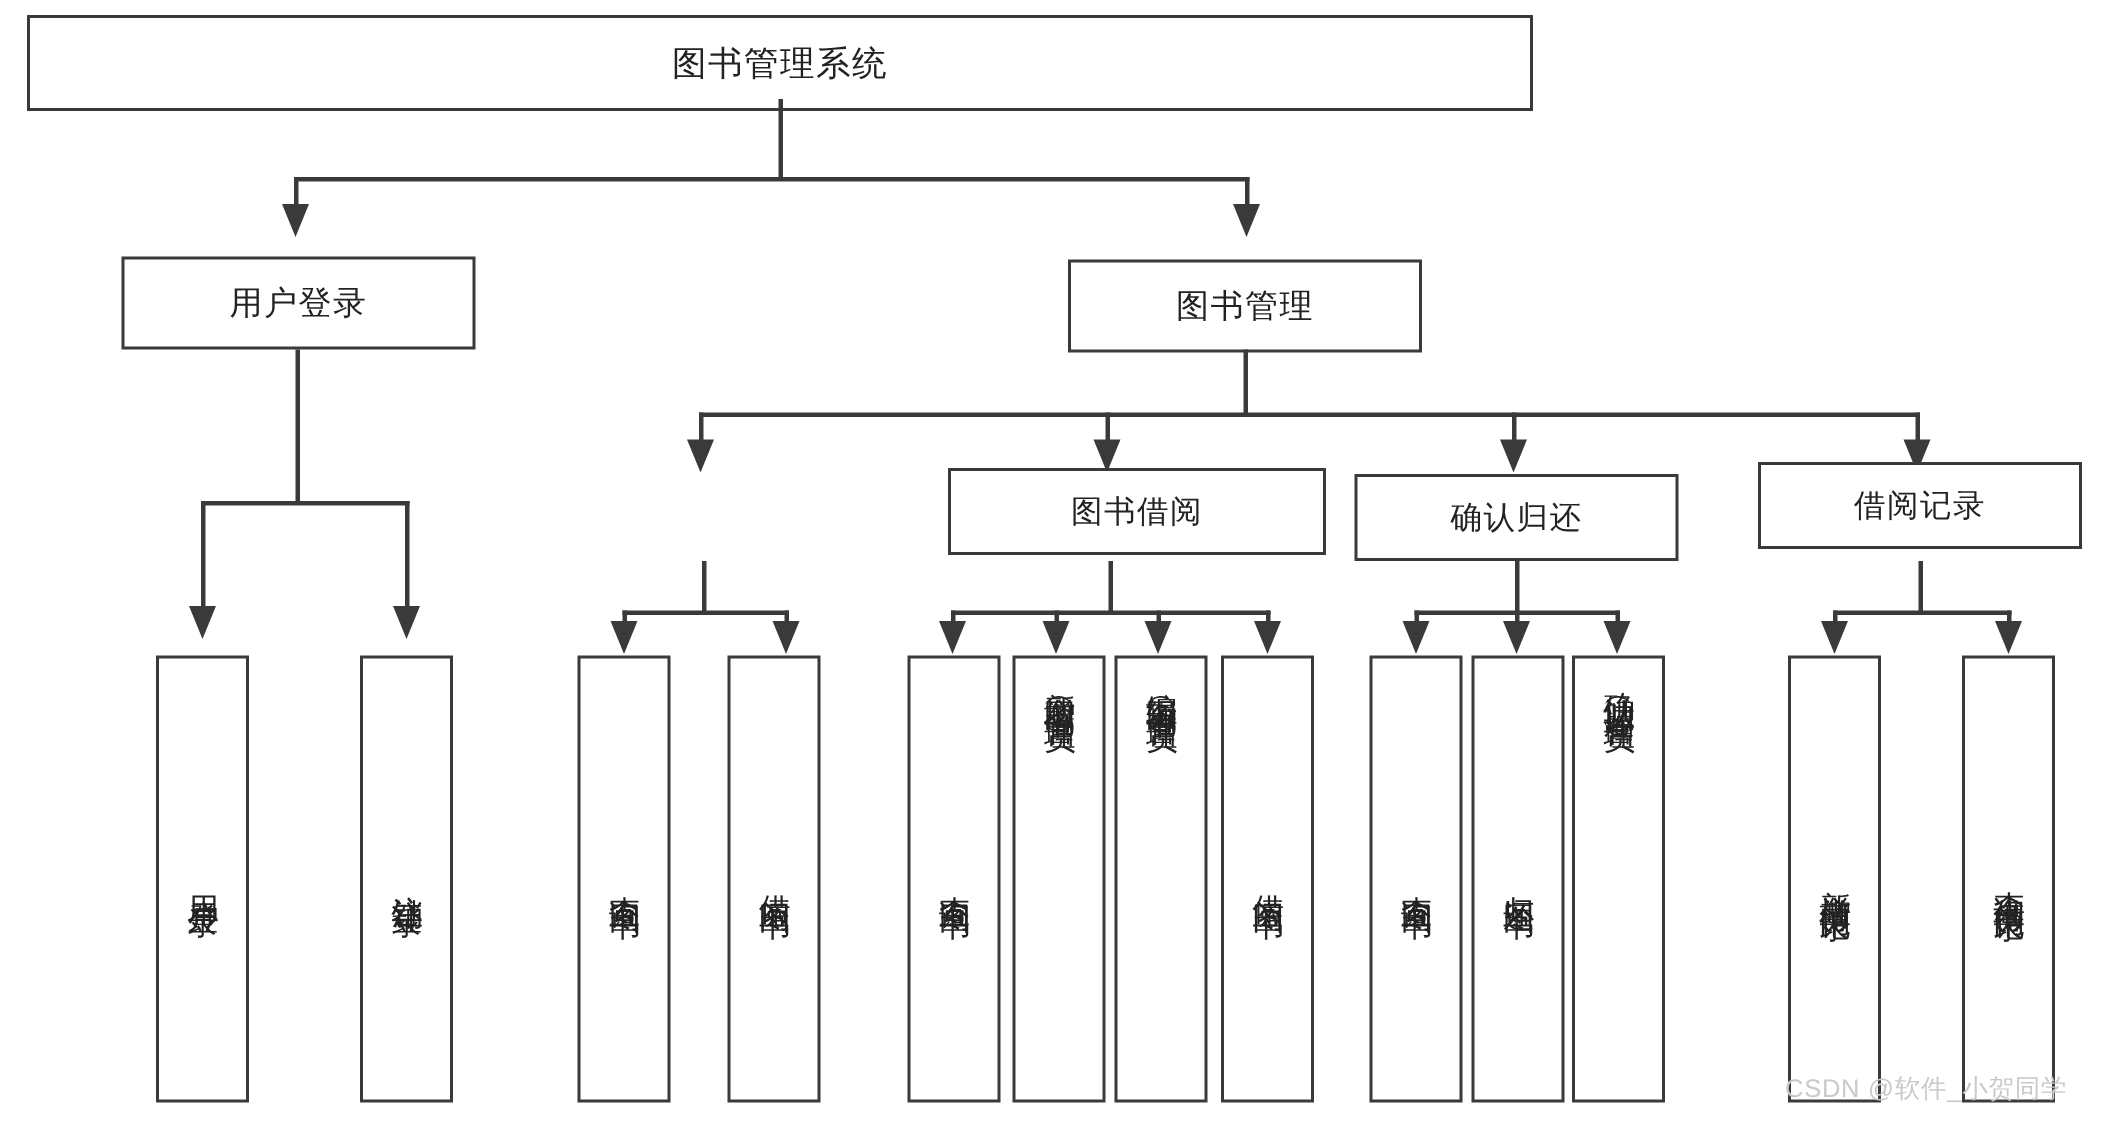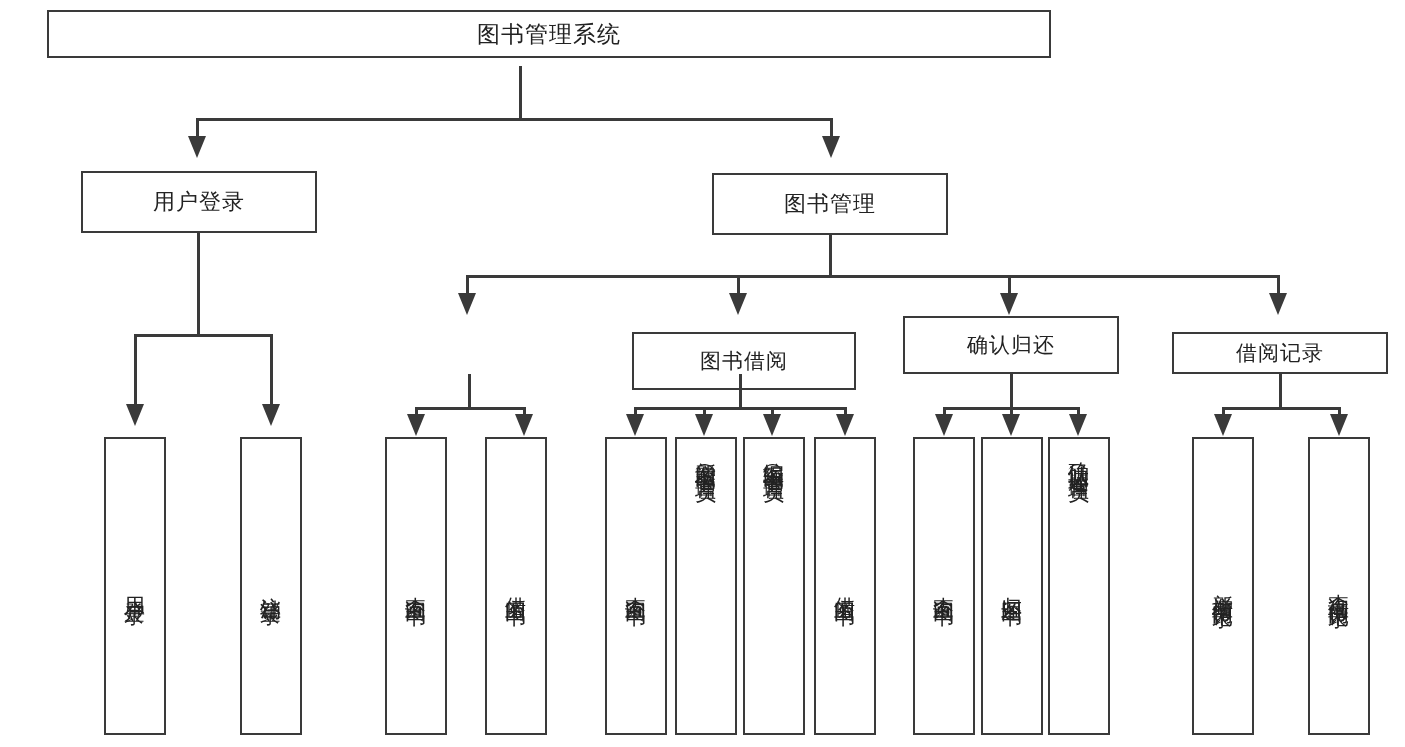--- a/index.html
+++ b/index.html
@@ -77,21 +77,21 @@
     font-size: 17px;
     white-space: nowrap;
     letter-spacing: 0.5px;
   }
 </style>
 </head>
 <body>
 
 <div id="canvas">
 
-  <div class="node root" style="left:18px; top:10px; width:1004px; height:48px;margin-left:29px;">图书管理系统</div>
+  <div class="node root" style="left:18px; top:10px; width:1004px; height:64px;">图书管理系统</div>
 
   <div class="conn v" style="left:519px; top:66px; width:3px; height:54px;"></div>
 
   <div class="conn h" style="left:196px; top:118px; width:637px; height:3px;"></div>
   <div class="conn v" style="left:196px; top:118px; width:3px; height:20px;"></div>
   <div class="conn v" style="left:830px; top:118px; width:3px; height:20px;"></div>
   <div class="arrow" style="left:188px; top:136px;"></div>
   <div class="arrow" style="left:822px; top:136px;"></div>
 
   <div class="node level2" style="left:81px; top:171px; width:236px; height:62px;">用户登录</div>
@@ -108,23 +108,23 @@
   <div class="conn h" style="left:466px; top:275px; width:814px; height:3px;"></div>
   <div class="conn v" style="left:466px; top:275px; width:3px; height:22px;"></div>
   <div class="conn v" style="left:737px; top:275px; width:3px; height:22px;"></div>
   <div class="conn v" style="left:1008px; top:275px; width:3px; height:22px;"></div>
   <div class="conn v" style="left:1277px; top:275px; width:3px; height:22px;"></div>
   <div class="arrow" style="left:458px; top:293px;"></div>
   <div class="arrow" style="left:729px; top:293px;"></div>
   <div class="arrow" style="left:1000px; top:293px;"></div>
   <div class="arrow" style="left:1269px; top:293px;"></div>
 
-  <div class="node level3" style="left:632px; top:332px; width:224px; height:58px;">图书借阅</div>
+  <div class="node level3" style="left:632px; top:312px; width:252px; height:58px;">图书借阅</div>
   <div class="node level3" style="left:903px; top:316px; width:216px; height:58px;">确认归还</div>
-  <div class="node level3" style="left:1172px; top:332px; width:216px; height:42px;">借阅记录</div>
+  <div class="node level3" style="left:1172px; top:308px; width:216px; height:58px;">借阅记录</div>
 
   <div class="conn v" style="left:468px; top:374px; width:3px; height:36px;"></div>
   <div class="conn h" style="left:415px; top:407px; width:111px; height:3px;"></div>
   <div class="conn v" style="left:415px; top:407px; width:3px; height:10px;"></div>
   <div class="conn v" style="left:523px; top:407px; width:3px; height:10px;"></div>
   <div class="arrow" style="left:407px; top:414px;"></div>
   <div class="arrow" style="left:515px; top:414px;"></div>
 
   <div class="conn v" style="left:739px; top:374px; width:3px; height:36px;"></div>
   <div class="conn h" style="left:634px; top:407px; width:213px; height:3px;"></div>
@@ -164,14 +164,15 @@
   <div class="leaf top-align" style="left:743px; top:437px; width:62px; height:298px;">编辑图书（管理员）</div>
   <div class="leaf" style="left:814px; top:437px; width:62px; height:298px;">借阅图书</div>
 
   <div class="leaf" style="left:913px; top:437px; width:62px; height:298px;">查询图书</div>
   <div class="leaf" style="left:981px; top:437px; width:62px; height:298px;">归还图书</div>
   <div class="leaf top-align" style="left:1048px; top:437px; width:62px; height:298px;">确认归还（管理员）</div>
 
   <div class="leaf" style="left:1192px; top:437px; width:62px; height:298px;">新增借阅记录</div>
   <div class="leaf" style="left:1308px; top:437px; width:62px; height:298px;">查询借阅记录</div>
 
+  <div class="watermark" style="left:1190px; top:714px;">CSDN @软件_小贺同学</div>
 
 </div>
 
 </body></html>

